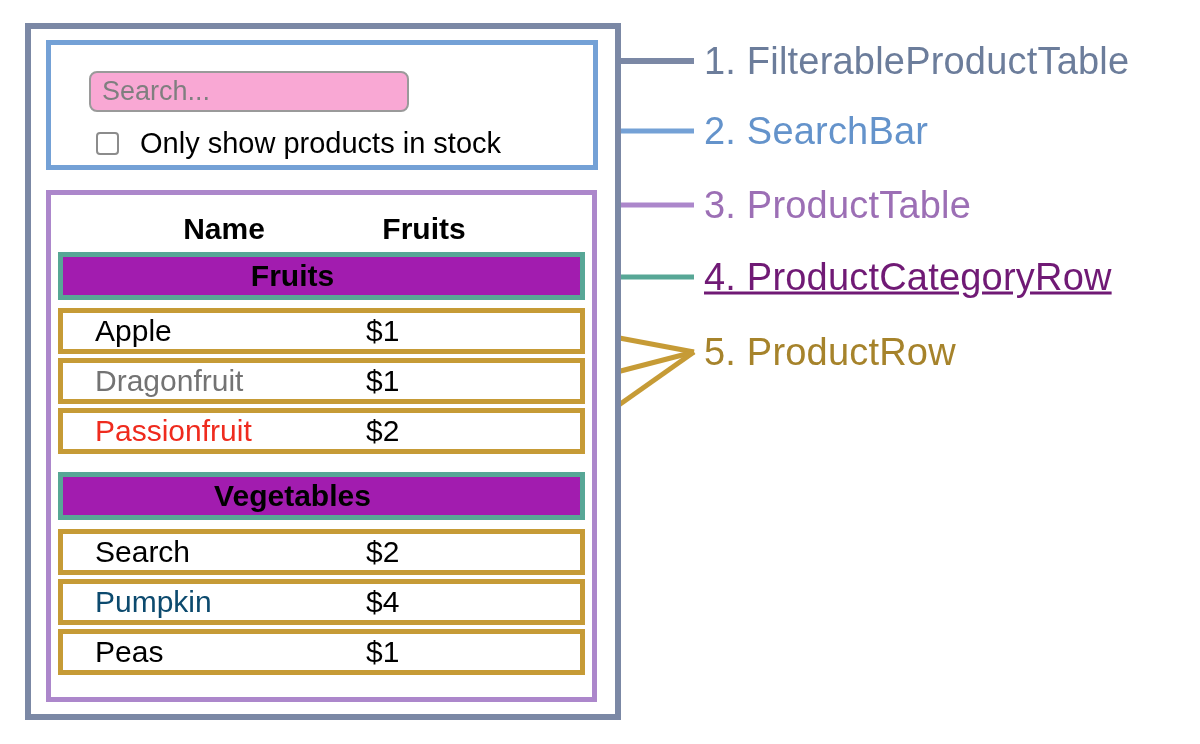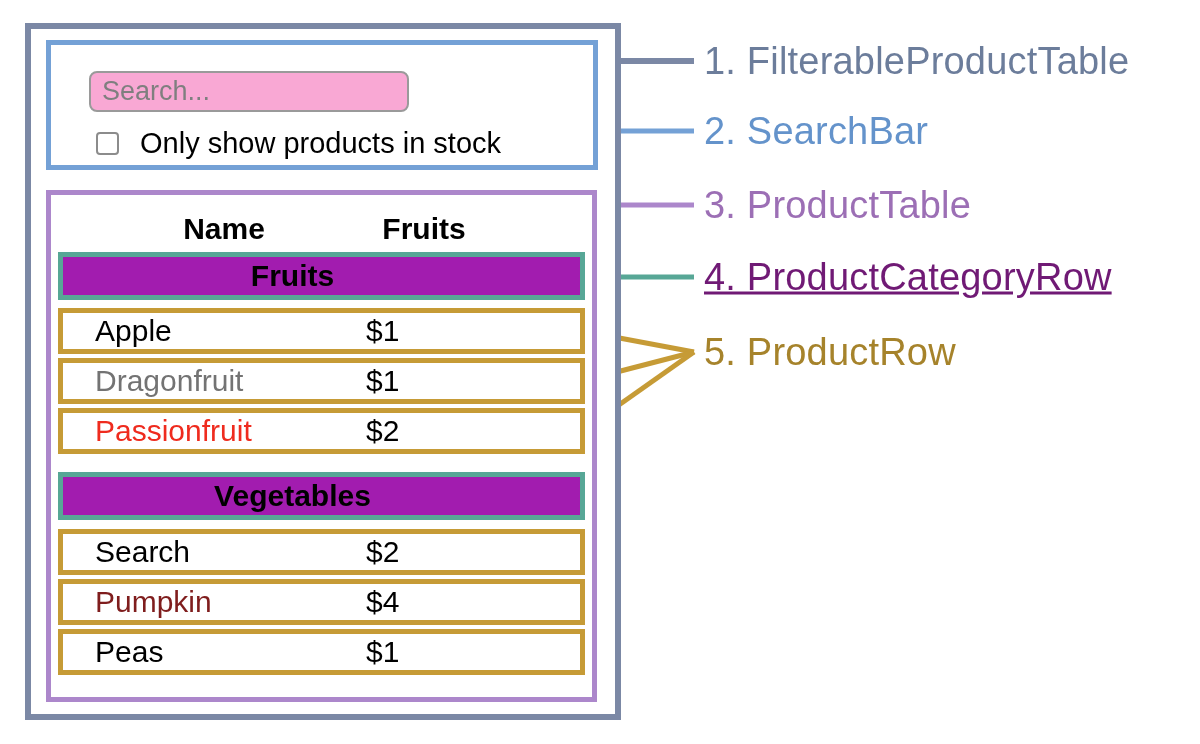--- a/index.html
+++ b/index.html
@@ -175,21 +175,21 @@
 
   <div class="abs category-row cat-vegetables" style="border-color: rgb(87, 167, 150);">
     <span>Vegetables</span>
   </div>
 
   <div class="abs product-row row-4" style="border-color: rgb(198, 155, 54);">
     <span class="product-name" style="color: rgb(0, 0, 0);">Search</span>
     <span class="product-price">$2</span>
   </div>
   <div class="abs product-row row-5" style="border-color: rgb(198, 155, 54);">
-    <span class="product-name" style="color: #7f1d1d;">Pumpkin</span>
+    <span class="product-name" style="color: #0c4a6e;">Pumpkin</span>
     <span class="product-price">$4</span>
   </div>
   <div class="abs product-row row-6" style="border-color: rgb(198, 155, 54);">
     <span class="product-name" style="color: rgb(0, 0, 0);">Peas</span>
     <span class="product-price">$1</span>
   </div>
 
   <span class="abs annotation ann-1" style="color: rgb(108, 125, 155);">1. FilterableProductTable</span>
   <span class="abs annotation ann-2" style="color: rgb(100, 147, 203);">2. SearchBar</span>
   <span class="abs annotation ann-3" style="color: rgb(156, 111, 181);">3. ProductTable</span>

